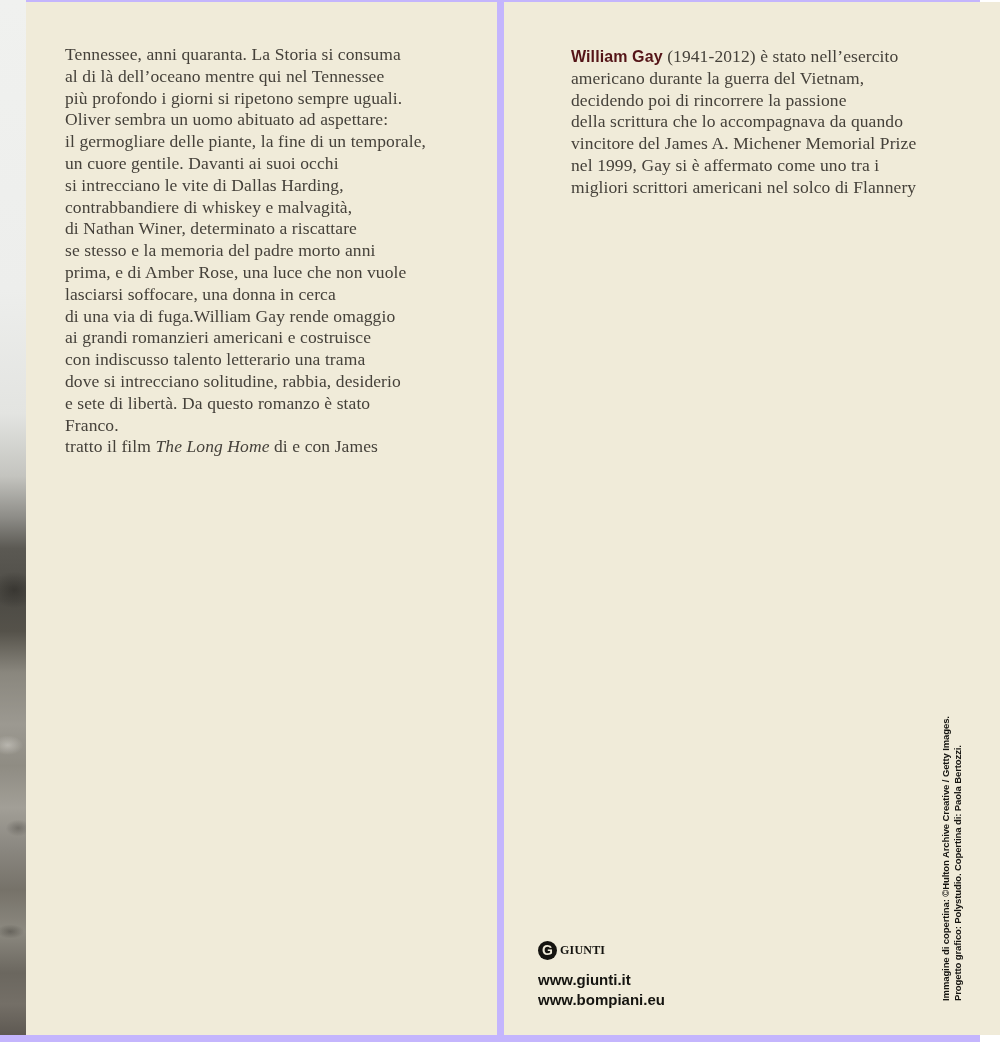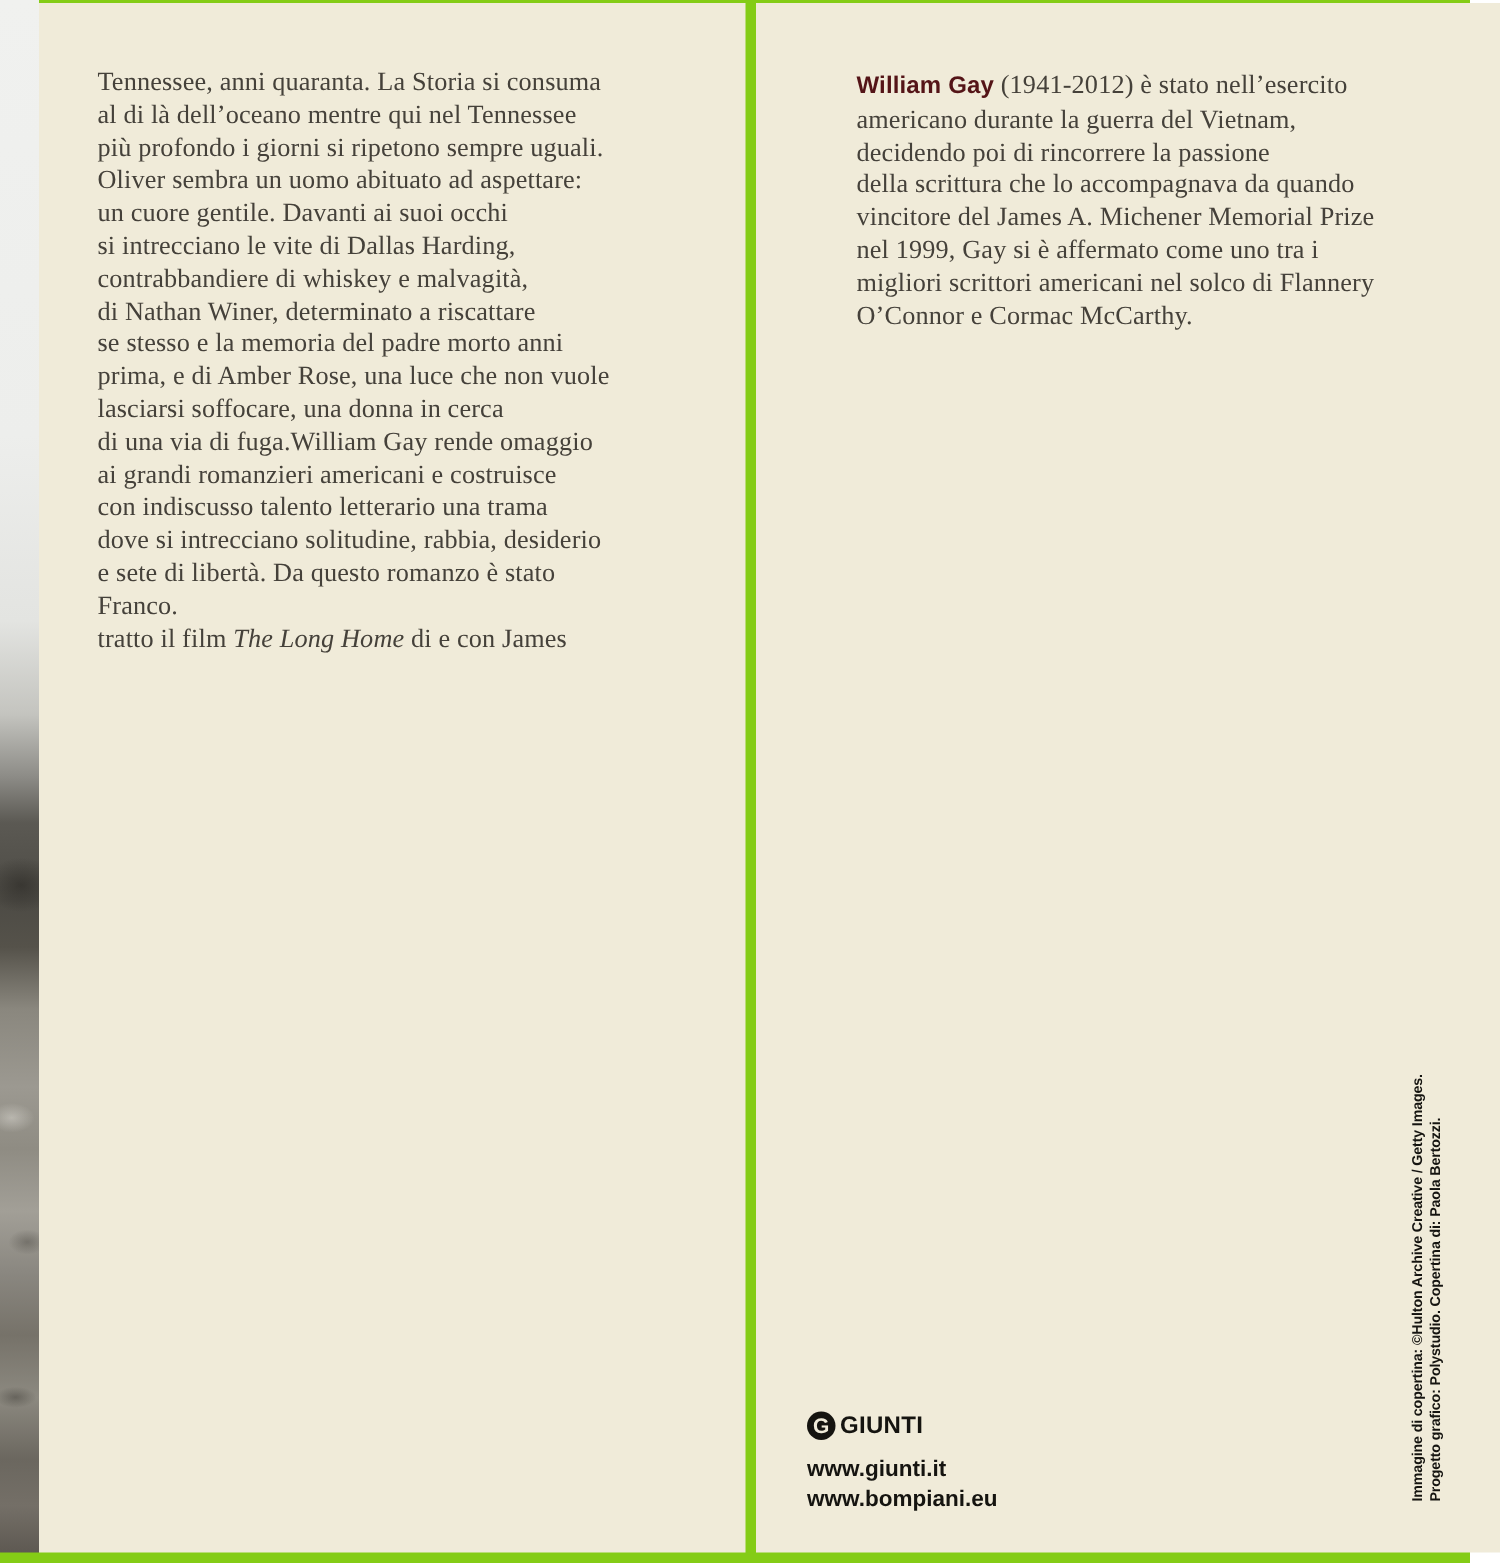--- a/index.html
+++ b/index.html
@@ -5,21 +5,21 @@
   html, body { margin: 0; padding: 0; }
   body {
     width: 1000px; height: 1042px;
     background: #ffffff;
     font-family: "Liberation Serif", serif;
     overflow: hidden;
   }
   .page {
     position: relative;
     width: 980px; height: 1042px;
-    background: #84cc16;
+    background: #c4b5fd;
   }
 
   
   .photo-strip {
     position: absolute; left: 0; top: 0;
     width: 26px; height: 1035px;
     background:
       radial-gradient(ellipse 34px 26px at 55% 57%, rgba(38,36,32,0.55), rgba(38,36,32,0) 70%),
       radial-gradient(ellipse 22px 14px at 30% 72%, rgba(250,248,242,0.35), rgba(250,248,242,0) 70%),
       radial-gradient(ellipse 18px 12px at 70% 80%, rgba(55,52,46,0.35), rgba(55,52,46,0) 70%),
@@ -67,23 +67,23 @@
     width: 19px; height: 19px;
     border-radius: 50%;
     background: #151410;
     color: #f0ebd9;
     font-family: "Liberation Sans", sans-serif;
     font-weight: 700;
     font-size: 14px; line-height: 19px;
     text-align: center;
   }
   .logo-text {
-    font-family: Liberation Sans, sans-serif;
+    font-family: Liberation Serif, serif;
     font-weight: 700;
-    font-size: 16px;
+    font-size: 12px;
     letter-spacing: 0.2px;
   }
   .urls {
     margin-top: 10px;
     font-family: "Liberation Sans", sans-serif;
     font-weight: 700;
     font-size: 15px;
     line-height: 20px;
   }
 
@@ -112,20 +112,21 @@
 
   <div class="flap flap-left"></div>
   <div class="flap flap-right"></div>
 
   <div class="copy synopsis">
     <div>
         <div>Tennessee, anni quaranta. La Storia si consuma</div>
         <div>al di là dell’oceano mentre qui nel Tennessee</div>
         <div>più profondo i giorni si ripetono sempre uguali.</div>
         <div>Oliver sembra un uomo abituato ad aspettare:</div>
+        <div>il germogliare delle piante, la fine di un temporale,</div>
         <div>un cuore gentile. Davanti ai suoi occhi</div>
         <div>si intrecciano le vite di Dallas Harding,</div>
         <div>contrabbandiere di whiskey e malvagità,</div>
         <div>di Nathan Winer, determinato a riscattare</div>
         <div>se stesso e la memoria del padre morto anni</div>
         <div>prima, e di Amber Rose, una luce che non vuole</div>
         <div>lasciarsi soffocare, una donna in cerca</div>
         <div>di una via di fuga.William Gay rende omaggio</div>
         <div>ai grandi romanzieri americani e costruisce</div>
         <div>con indiscusso talento letterario una trama</div>
@@ -144,21 +145,20 @@
     </div>
     <div>
         <div>americano durante la guerra del Vietnam,</div>
         <div>decidendo poi di rincorrere la passione</div>
         <div>della scrittura che lo accompagnava da quando</div>
       </div>
     <div>
         <div>vincitore del James A. Michener Memorial Prize</div>
         <div>nel 1999, Gay si è affermato come uno tra i</div>
         <div>migliori scrittori americani nel solco di Flannery</div>
-        <div>O’Connor e Cormac McCarthy.</div>
       </div>
   </div>
 
   <div class="publisher">
     <div class="logo-row">
       <span class="logo-g">G</span>
       <span class="logo-text">GIUNTI</span>
     </div>
     <div class="urls">
       <div>www.giunti.it</div>

